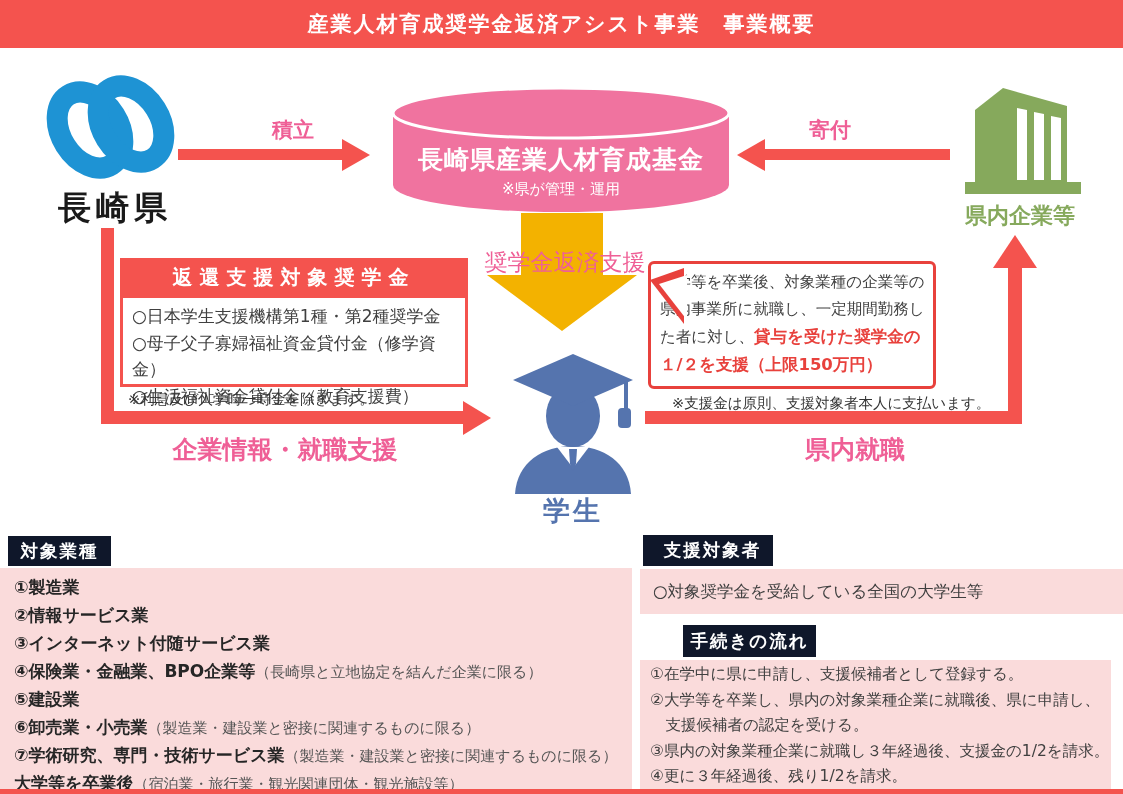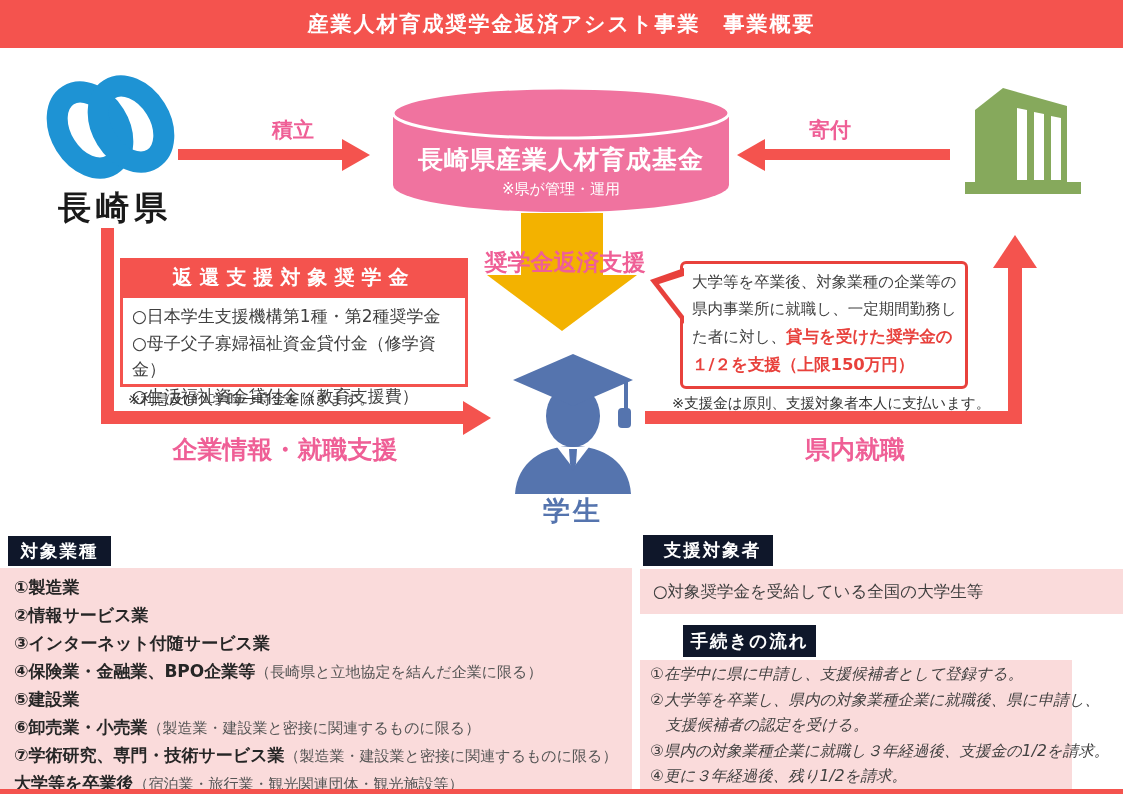--- a/index.html
+++ b/index.html
@@ -25,48 +25,48 @@
   .fund-note{position:absolute;left:0;top:95px;width:342px;text-align:center;color:#fff;font-size:15px;}
   .companies-label{position:absolute;left:948px;top:201px;width:144px;text-align:center;
                    color:#86a95c;font-size:22px;font-weight:bold;}
   .student-label{position:absolute;left:505px;top:493px;width:136px;text-align:center;
                  color:#5574ae;font-size:27px;font-weight:bold;letter-spacing:3px;}
   
   .yellow-body{position:absolute;left:521px;top:213px;width:82px;height:62px;background:#f3b200;z-index:1;}
   .yellow-head{position:absolute;left:487px;top:275px;width:0;height:0;z-index:1;
                border-left:75px solid transparent;border-right:75px solid transparent;border-top:56px solid #f3b200;}
   .repay-label{position:absolute;left:472px;top:247px;width:186px;text-align:center;z-index:5;
-               color:#ef5f96;font-size:23px;font-weight:bold;}
+               color:#ef5f96;font-size:23px;font-weight:normal;}
   
   .sch-header{position:absolute;left:120px;top:258px;width:348px;height:37px;background:#f4534e;
               color:#fff;font-size:20px;font-weight:bold;letter-spacing:7px;text-align:center;line-height:38px;}
   .sch-body{position:absolute;left:120px;top:295px;width:348px;height:92px;background:#fff;
             border:3px solid #f4534e;box-sizing:border-box;padding:5px 0 0 9px;
             color:#404040;font-size:17px;line-height:26.5px;}
   .note{position:absolute;color:#333;font-size:14.5px;}
   
-  .bubble{position:absolute;left:680px;top:261px;width:288px;height:128px;background:#fff;
+  .bubble{position:absolute;left:648px;top:261px;width:288px;height:128px;background:#fff;
           border:3px solid #e8413c;border-radius:6px;box-sizing:border-box;z-index:2;
           padding:5px 7px 4px 9px;color:#404040;font-size:15.5px;line-height:27px;}
   .bubble b{color:#e8413c;font-size:16.5px;}
   .tail-outer{position:absolute;left:650px;top:268px;width:0;height:0;z-index:3;
               border-top:12px solid transparent;border-bottom:44px solid transparent;border-right:34px solid #e8413c;}
   .tail-inner{position:absolute;left:659px;top:275px;width:0;height:0;z-index:4;
               border-top:9px solid transparent;border-bottom:36px solid transparent;border-right:28px solid #fff;}
   
   .tab{position:absolute;background:#0f172a;color:#fff;font-weight:bold;font-size:17.5px;
        text-align:center;letter-spacing:2px;}
   .panel{position:absolute;background:#fadbdb;box-sizing:border-box;}
   .panel-industries{left:0;top:568px;width:632px;height:221px;padding:6px 0 0 14px;}
   .industry{line-height:27px;font-size:17px;font-weight:bold;color:#262626;white-space:nowrap;}
   .industry .sub{font-weight:normal;color:#555;font-size:15px;}
   .panel-eligible{left:640px;top:569px;width:483px;height:45px;display:flex;align-items:center;
                   padding-left:13px;color:#404040;font-size:16.5px;}
-  .panel-procedure{left:640px;top:660px;width:432px;height:129px;padding:2px 0 0 10px;
-                   color:#404040;font-size:15.5px;line-height:25.5px;font-style:italic;}
+  .panel-procedure{left:640px;top:660px;width:471px;height:129px;padding:2px 0 0 10px;
+                   color:#404040;font-size:15.5px;line-height:25.5px;}
   .step{white-space:nowrap;}
   .bottom-strip{position:absolute;left:0;top:789px;width:1123px;height:5px;background:#f4534e;}
   .icon{position:absolute;}
 </style>
 </head>
 <body>
 
 <div class="stage">
 
   <header class="banner">
@@ -102,20 +102,21 @@
     <g fill="#86a95c">
       <polygon points="20,28 48,6 112,24 112,102 20,102"></polygon>
       <rect x="10" y="100" width="116" height="12"></rect>
     </g>
     <g fill="#ffffff">
       <polygon points="62,26 72,28 72,98 62,98"></polygon>
       <polygon points="79,30 89,32 89,98 79,98"></polygon>
       <polygon points="96,34 106,36 106,98 96,98"></polygon>
     </g>
   </svg>
+  <div class="companies-label">県内企業等</div>
 
   <div class="yellow-body"></div>
   <div class="yellow-head"></div>
   <div class="repay-label">奨学金返済支援</div>
 
   <div class="sch-header">返還支援対象奨学金</div>
   <div class="sch-body">
     <div>○日本学生支援機構第1種・第2種奨学金</div>
     <div>○母子父子寡婦福祉資金貸付金（修学資金）</div>
     <div>○生活福祉資金貸付金（教育支援費）</div>

